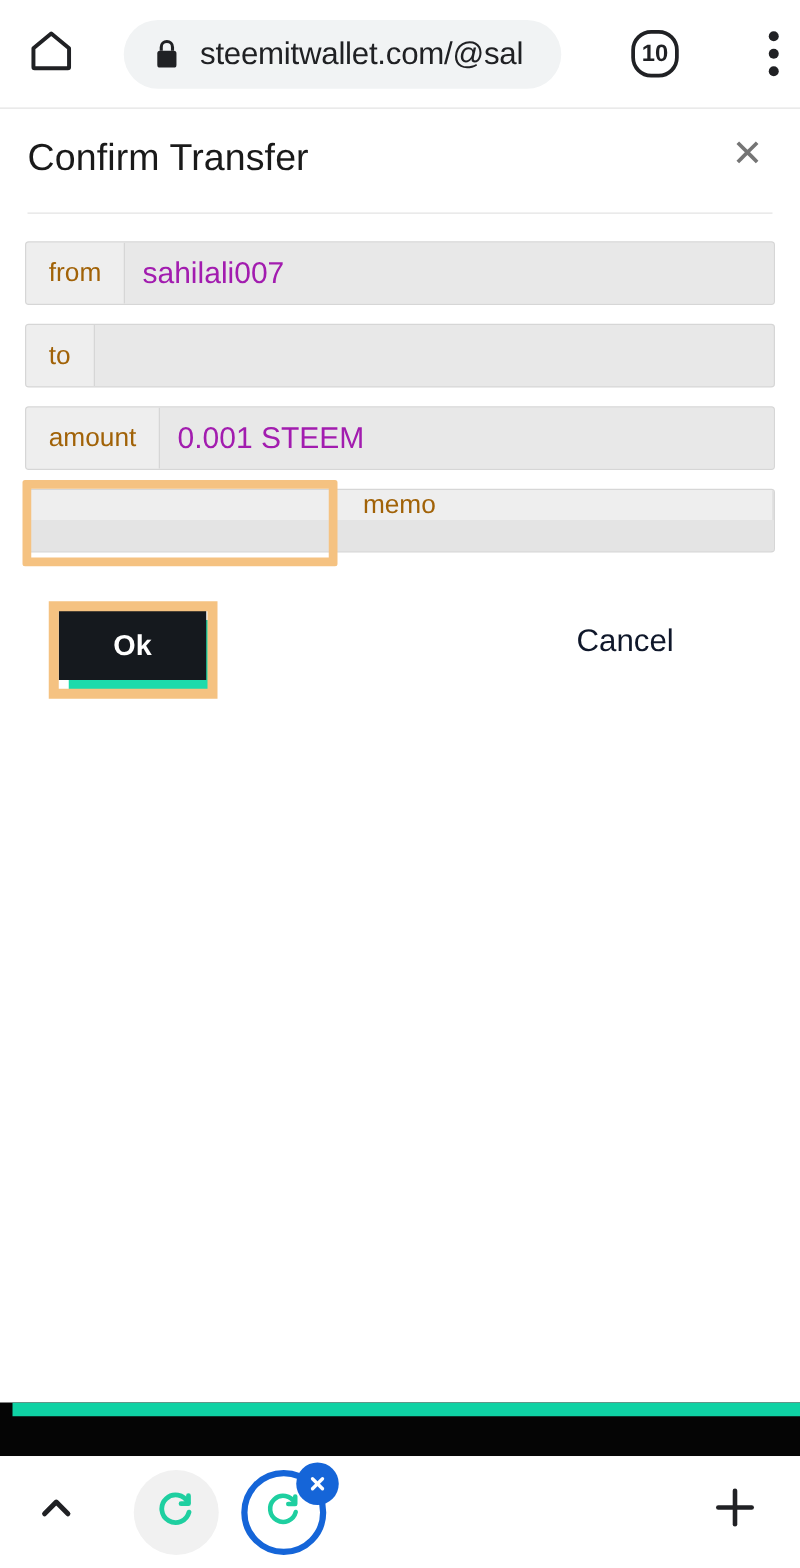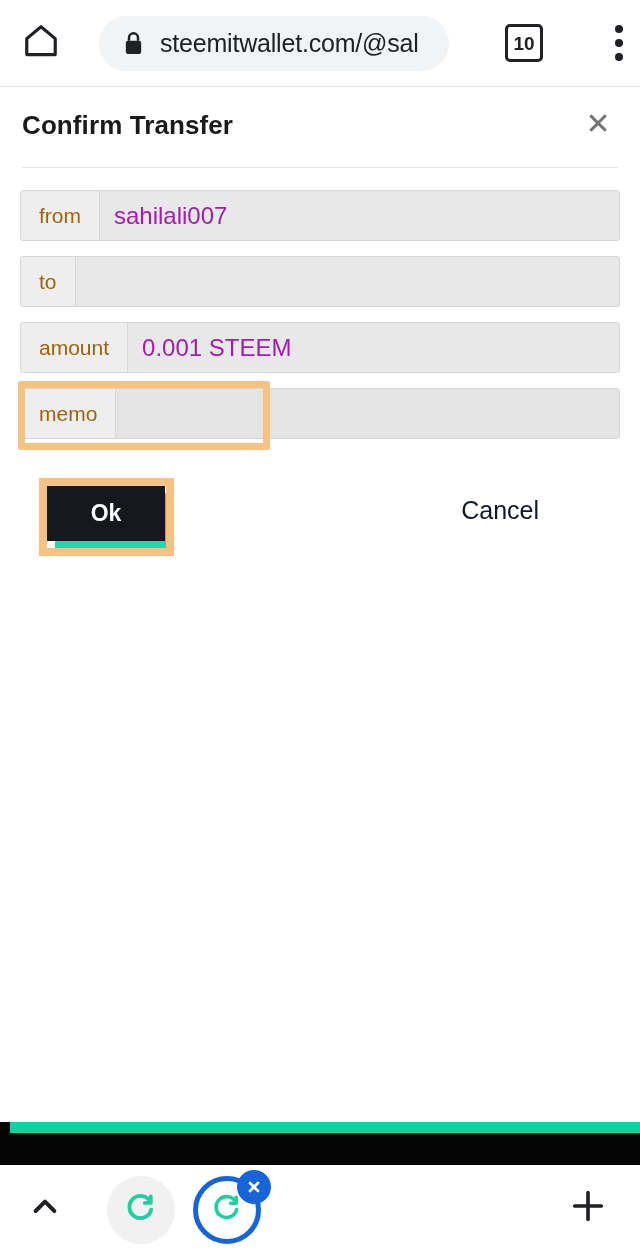--- a/index.html
+++ b/index.html
@@ -56,21 +56,21 @@
     color: #202124;
     letter-spacing: -0.2px;
     white-space: nowrap;
     overflow: hidden;
   }
   .tab-count {
     flex: 0 0 auto;
     margin-left: 32px;
     width: 38px; height: 38px;
     border: 3px solid #202124;
-    border-radius: 5px;
+    border-radius: 16px;
     display: flex; align-items: center; justify-content: center;
     box-sizing: border-box;
   }
   .tab-count span {
     font-size: 19px;
     font-weight: bold;
     color: #202124;
     line-height: 1;
   }
   .menu-btn {
@@ -95,22 +95,22 @@
     left: 0; top: 88px;
     width: 640px;
     height: 1034px;
     background: #ffffff;
   }
   .dialog-head {
     padding: 22px 22px 0 22px;
     position: relative;
   }
   .dialog-title {
-    font-size: 26px;
-    font-weight: bold;
+    font-size: 30px;
+    font-weight: normal;
     color: #1a1a1a;
     letter-spacing: 0.1px;
   }
   .dialog-close {
     position: absolute;
     right: 20px; top: 14px;
     width: 44px; height: 44px;
     display: flex; align-items: center; justify-content: center;
     color: #757575;
     font-size: 30px;
@@ -154,21 +154,21 @@
     flex: 1 1 auto;
     display: flex;
     align-items: center;
     padding-left: 14px;
     font-size: 24px;
     color: #a21caf;
     background: #e8e8e8;
     white-space: nowrap;
     overflow: hidden;
   }
-  .field-row.memo-row { margin-bottom: 0; }
+  .field-row.memo-row { margin-bottom: 0; flex-direction: column; }
   .memo-input {
     flex: 1 1 auto;
     background: #e4e4e4;
     border-left: 1px solid #d6d6d6;
     margin-left: -1px;
   }
 
   
   .memo-wrap {
     position: relative;

